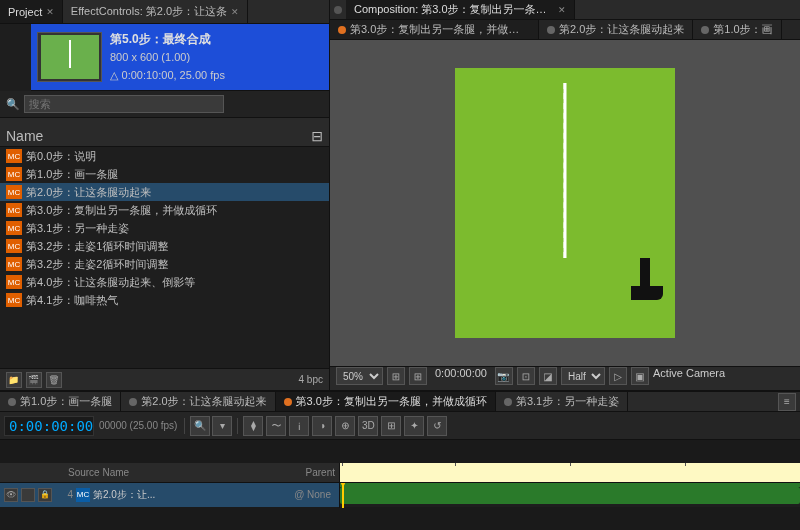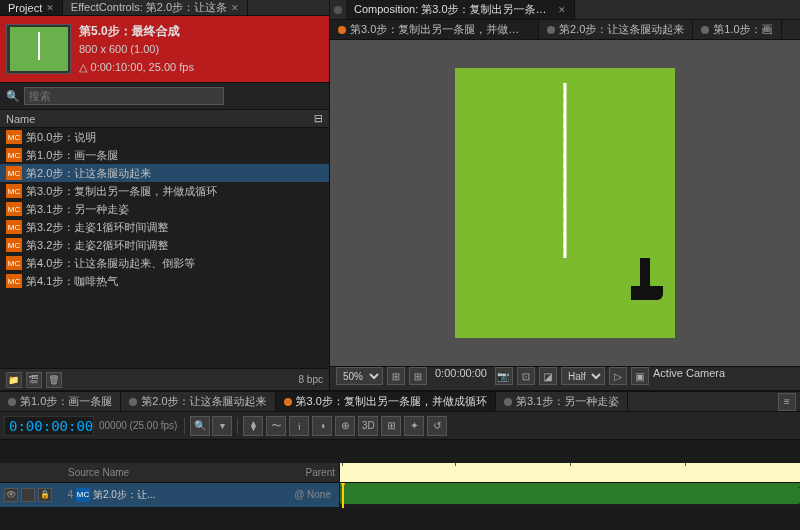--- a/index.html
+++ b/index.html
@@ -27,21 +27,21 @@
       background: #1e1e1e;
       border-right: 1px solid #111;
       display: flex;
       flex-direction: column;
     }
 
     
     .panel-tabs {
       display: flex;
       background: #2a2a2a;
-      height: 16px;
+      height: 24px;
       align-items: center;
       border-bottom: 1px solid #111;
       flex-shrink: 0;
     }
     .panel-tab {
       padding: 0 8px;
       height: 100%;
       display: flex;
       align-items: center;
       font-size: 11px;
@@ -58,23 +58,24 @@
       margin-left: 4px;
       font-size: 9px;
       color: #888;
     }
 
     
     .project-preview {
       display: flex;
       align-items: center;
       padding: 6px;
-      background: #b91c1c;
-      border-bottom: 1px solid #111;
-      flex-shrink: 0;
+      background: #1d4ed8;
+      border-bottom: 1px solid #111;
+      flex-shrink: 0;
+      margin-left: 31px;
     }
     .project-thumbnail {
       width: 65px;
       height: 50px;
       background: #333;
       border: 1px solid #555;
       display: flex;
       align-items: center;
       justify-content: center;
       flex-shrink: 0;
@@ -135,22 +136,23 @@
     
     .file-list-header {
       display: flex;
       align-items: center;
       padding: 2px 6px;
       background: #2a2a2a;
       border-bottom: 1px solid #111;
       flex-shrink: 0;
     }
     .file-list-header span {
-      font-size: 11px;
+      font-size: 14px;
       color: #bbb;
+      margin-top: 8px;
     }
     .file-list-icon {
       width: 20px;
       text-align: right;
       color: #888;
     }
 
     .file-list {
       overflow-y: auto;
       flex: 1;
@@ -658,21 +660,21 @@
         <div class="file-icon">MC</div>
         <span class="file-label">第4.1步：咖啡热气</span>
       </div>
     </div>
 
     <div class="left-panel-bottom">
       <div class="icon-btn">📁</div>
       <div class="icon-btn">🎬</div>
       <div class="icon-btn">🗑</div>
       <div style="flex:1"></div>
-      <span class="bpc-label">8 bpc</span>
+      <span class="bpc-label">4 bpc</span>
     </div>
   </div>
 
   <div class="right-panel">
 
     <div class="comp-tabs">
       <div style="width:8px; height:8px; background:#555; border-radius:50%; margin:0 4px; flex-shrink:0;"></div>
       <div class="comp-tab active">
         <span style="max-width:200px;overflow:hidden;text-overflow:ellipsis;white-space:nowrap;display:block;">Composition: 第3.0步：复制出另一条腿，并做成循环</span>
         <span class="panel-tab-close">✕</span>

